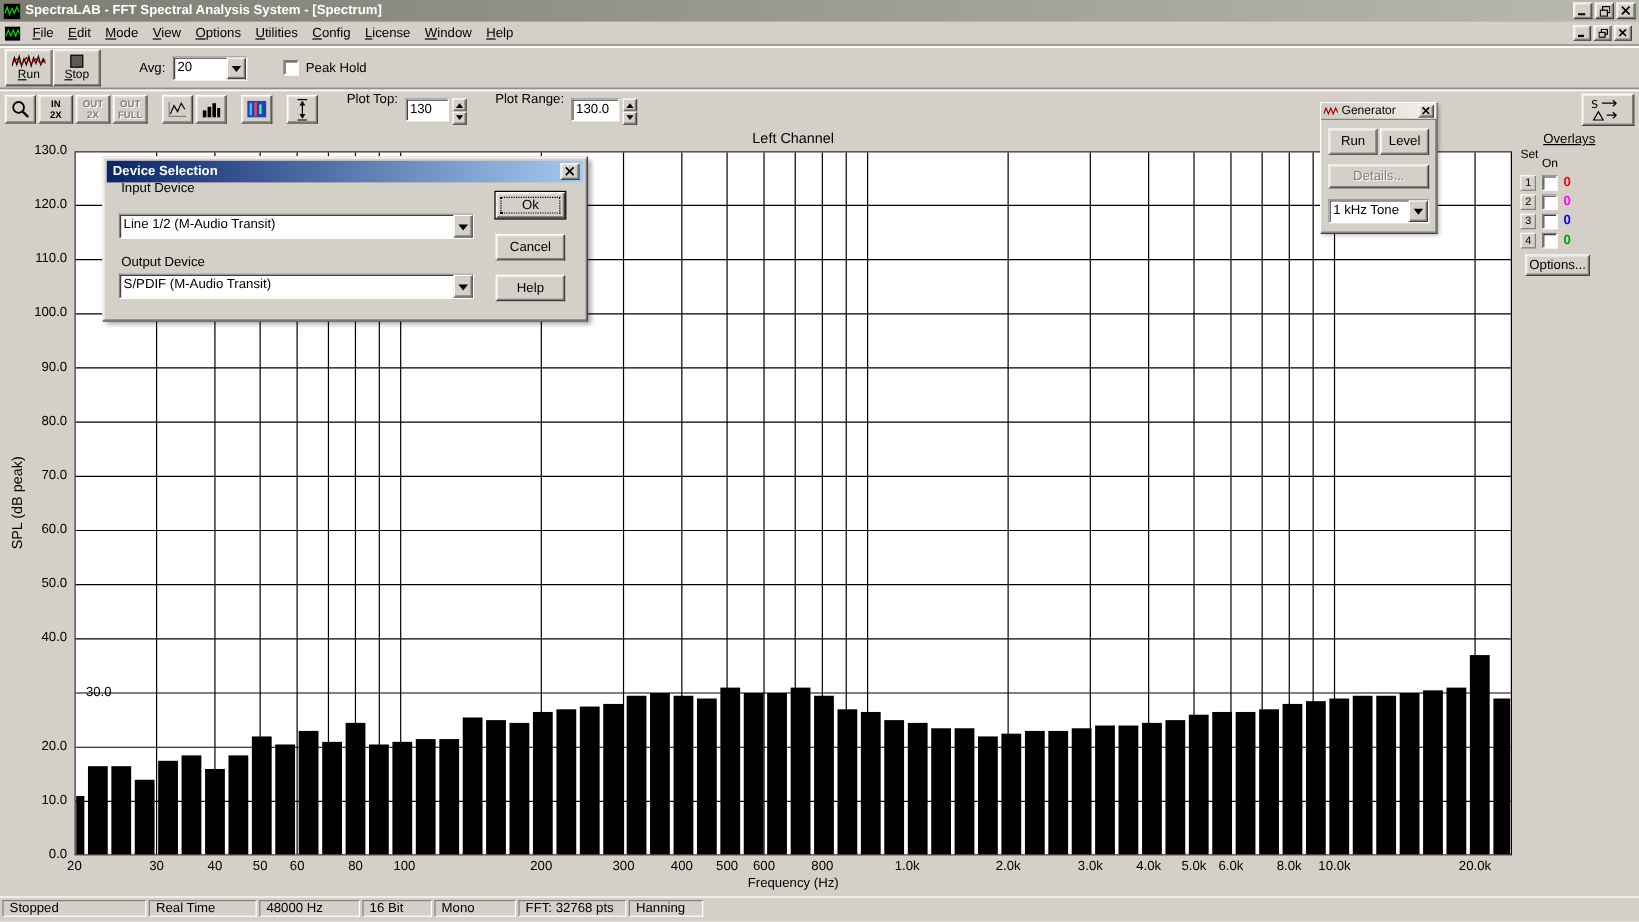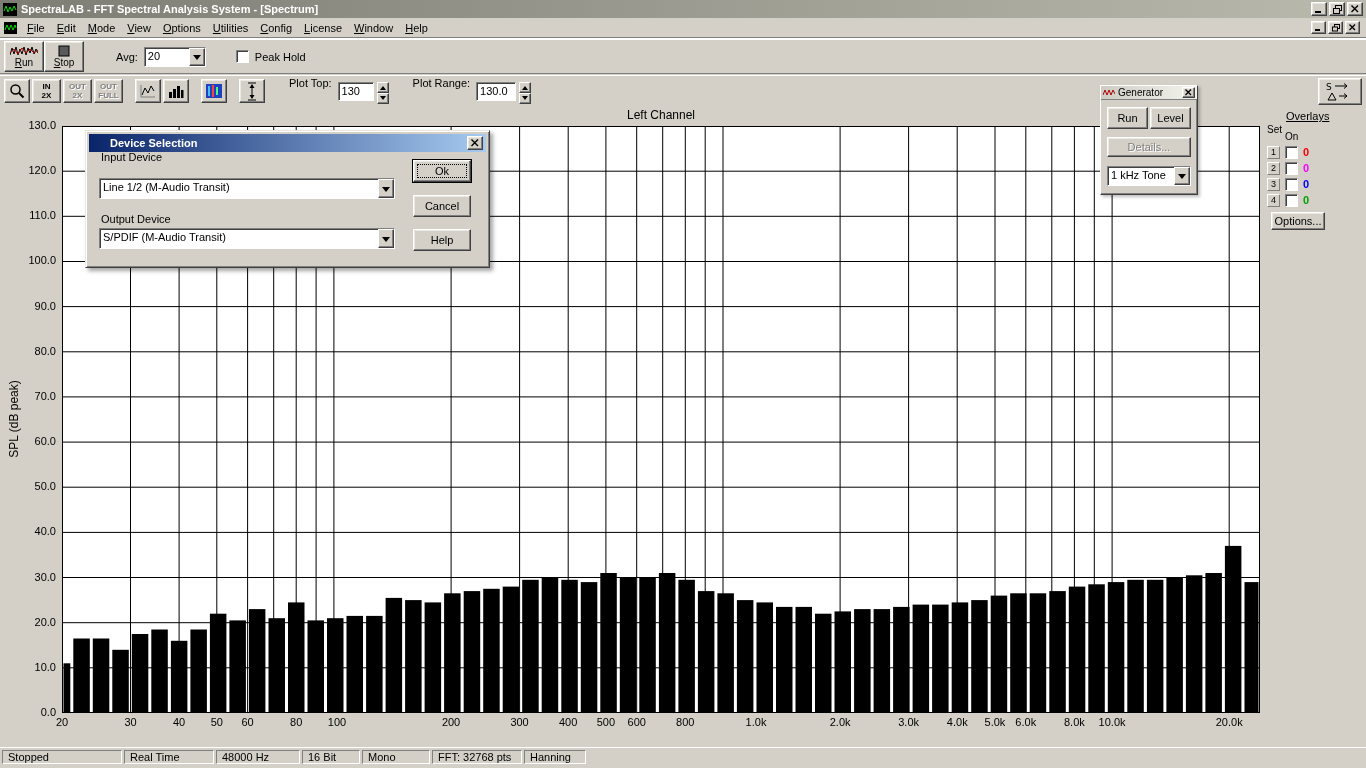--- a/index.html
+++ b/index.html
@@ -93,21 +93,21 @@
   .ov-val{font-weight:bold;font-size:11px}
   .ov-options{position:absolute;left:9px;top:134px;width:54px;height:18px}
 
   
   .dialog{position:absolute;left:85px;top:130px;width:405px;height:138px;background:#d4d0c8;z-index:50;
        border:1px solid;border-color:#e8e8e0 #404040 #404040 #e8e8e0;
        box-shadow:inset 1px 1px 0 #fff,inset -1px -1px 0 #808080,3px 3px 4px rgba(0,0,0,.35)}
   .dlg-title{position:absolute;left:3px;top:3px;right:3px;height:18px;
        background:linear-gradient(90deg,#0a246a,#a6caf0);color:#fff;font-weight:bold;
        display:flex;align-items:center;padding:0 3px}
-  .dlg-title-text{flex:1;margin-left:18px}
+  .dlg-title-text{flex:1;margin-left:2px}
   .dlg-close{width:16px;height:14px;flex:none}
   .dlg-label{position:absolute;left:15px}
   .dlg-combo{position:absolute;left:13px;width:296px;height:21px}
   .dlg-btn{position:absolute;left:327px;width:58px;height:22px}
   .btn-default{outline:1px solid #000;position:relative}
   .focus-ring{position:absolute;left:3px;top:3px;right:3px;bottom:3px;border:1px dotted #000}
 
   
   .statusbar{position:absolute;left:0;top:747px;width:1366px;height:17px;display:flex;gap:2px;
        padding:2px 2px 0 2px;border-top:1px solid #fff}
@@ -379,24 +379,25 @@
       <rect x="1026.3" y="458.3" width="16.5" height="127.7" fill="#000000"></rect>
       <rect x="1045.8" y="456.1" width="16.5" height="129.9" fill="#000000"></rect>
       <rect x="1065.3" y="453.8" width="16.5" height="132.2" fill="#000000"></rect>
       <rect x="1084.9" y="453.8" width="16.5" height="132.2" fill="#000000"></rect>
       <rect x="1104.4" y="451.5" width="16.5" height="134.5" fill="#000000"></rect>
       <rect x="1123.9" y="449.3" width="16.5" height="136.7" fill="#000000"></rect>
       <rect x="1143.4" y="447.0" width="16.5" height="139.0" fill="#000000"></rect>
       <rect x="1162.9" y="419.9" width="16.5" height="166.1" fill="#000000"></rect>
       <rect x="1182.5" y="456.1" width="14.0" height="129.9" fill="#000000"></rect>
     </svg>
+  <div class="xlab">Frequency (Hz)</div>
 <div class="ytick" style="top: 600px;">0.0</div>
     <div class="ytick" style="top: 554.846px;">10.0</div>
     <div class="ytick" style="top: 509.692px;">20.0</div>
-    <div class="ytick" style="top: 464.538px;">30.0</div>
+    <div class="ytick" style="top: 464.538px; margin-left: 37px;">30.0</div>
     <div class="ytick" style="top: 419.385px;">40.0</div>
     <div class="ytick" style="top: 374.231px;">50.0</div>
     <div class="ytick" style="top: 329.077px;">60.0</div>
     <div class="ytick" style="top: 283.923px;">70.0</div>
     <div class="ytick" style="top: 238.769px;">80.0</div>
     <div class="ytick" style="top: 193.615px;">90.0</div>
     <div class="ytick" style="top: 148.462px;">100.0</div>
     <div class="ytick" style="top: 103.308px;">110.0</div>
     <div class="ytick" style="top: 58.1538px;">120.0</div>
     <div class="ytick" style="top: 13px;">130.0</div>

